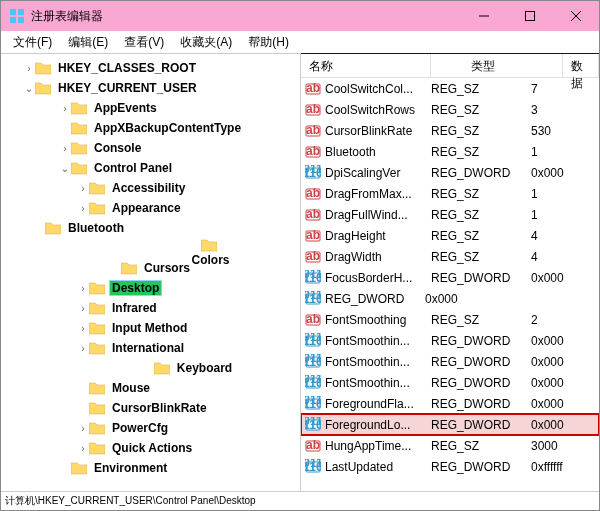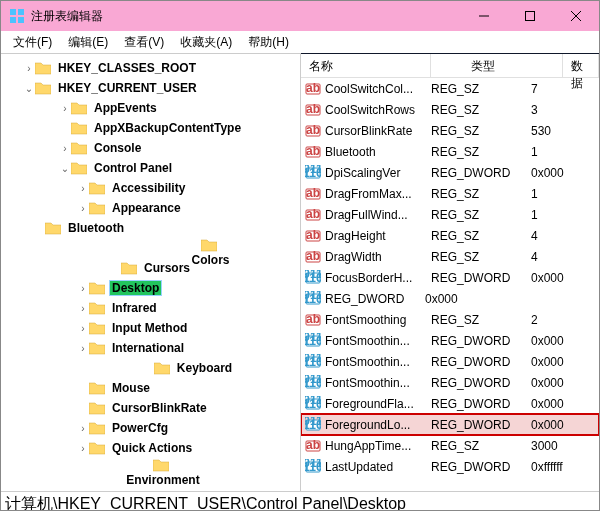--- a/index.html
+++ b/index.html
@@ -18,21 +18,21 @@
 .col-name { width: 130px; }
 .col-type { width: 100px; margin-left: 32px; }
 .col-data { flex: 1; }
 .rows { overflow-y: auto; height: 414px; }
 .row { display: flex; align-items: center; height: 21px; padding-left: 4px; }
 .row.selected { outline: 2px solid #c00; outline-offset: -1px; background: #f5d5d5; }
 .row .vicon { width: 16px; height: 16px; margin-right: 4px; flex-shrink: 0; }
 .row .vname { width: 106px; overflow: hidden; text-overflow: ellipsis; white-space: nowrap; }
 .row .vtype { width: 100px; overflow: hidden; white-space: nowrap; }
 .row .vdata { flex: 1; overflow: hidden; text-overflow: ellipsis; white-space: nowrap; }
-.statusbar { height: 20px; border-top: 1px solid #ccc; padding: 2px 4px; font-size: 16px; white-space: nowrap; overflow: hidden; }
+.statusbar { height: 20px; border-top: 1px solid #ccc; padding: 2px 4px; font-size: 10px; white-space: nowrap; overflow: hidden; }
 .tree-row { display: flex; align-items: center; height: 20px; white-space: nowrap; }
 .tree-row .expand { width: 12px; text-align: center; color: #666; font-size: 10px; flex-shrink:0; }
 .tree-row .ficon { width: 16px; height: 14px; margin-right: 4px; flex-shrink: 0; }
 .tree-row .label { padding: 1px 3px; font-weight: bold; }
 .tree-row.selected .label { background: #22c55e; border: 1px solid #99d1ff; padding: 0 2px; }
 </style>
 </head>
 <body>
 
 <div class="titlebar">
@@ -204,21 +204,21 @@
         </svg>
         <span class="label">PowerCfg</span>
       </div>
       <div class="tree-row" style="padding-left: 76px;">
         <span class="expand">›</span>
         <svg class="ficon" viewBox="0 0 16 14">
           <path d="M0 2 L0 13 L16 13 L16 4 L8 4 L6 2 Z" fill="#ffd86b" stroke="#d4a838" stroke-width="0.5"></path>
         </svg>
         <span class="label">Quick Actions</span>
       </div>
-      <div class="tree-row" style="padding-left: 25px; flex-direction: column;">
+      <div class="tree-row" style="padding-left: 58px;">
         <span class="expand"></span>
         <svg class="ficon" viewBox="0 0 16 14">
           <path d="M0 2 L0 13 L16 13 L16 4 L8 4 L6 2 Z" fill="#ffd86b" stroke="#d4a838" stroke-width="0.5"></path>
         </svg>
         <span class="label">Environment</span>
       </div>
     </div>
   <div class="values">
     <div class="headers">
       <div class="col-name">名称</div>

